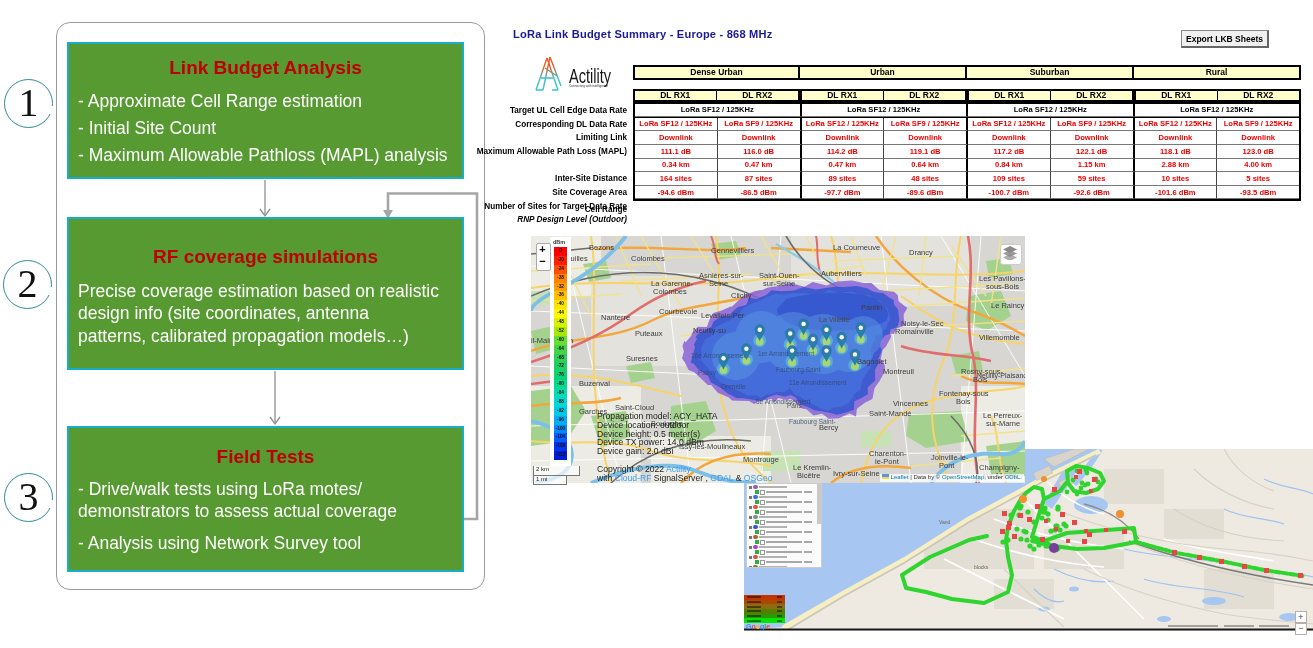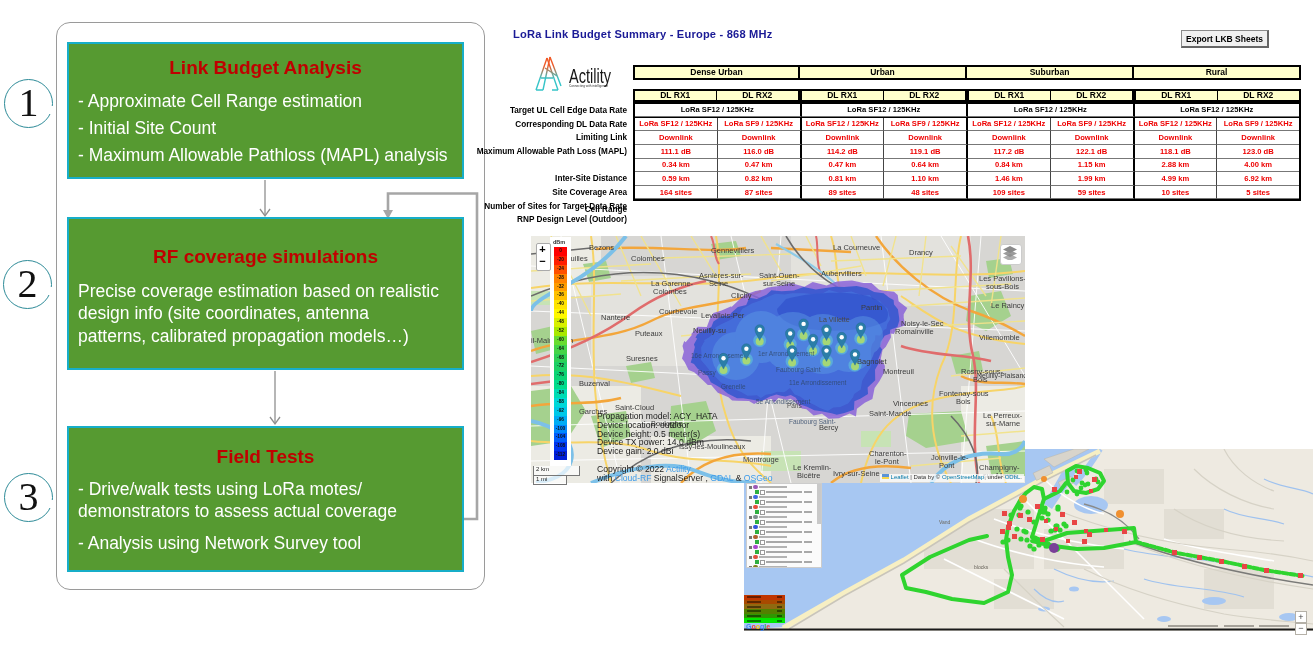--- a/index.html
+++ b/index.html
@@ -151,51 +151,51 @@
         <div class="c">0.34 km</div>
         <div class="c g2">0.47 km</div>
         <div class="c">0.47 km</div>
         <div class="c g2">0.64 km</div>
         <div class="c">0.84 km</div>
         <div class="c g2">1.15 km</div>
         <div class="c">2.88 km</div>
         <div class="c g2 last">4.00 km</div>
       </div>
       <div class="r">
-        <div class="c">0.59 km</div>
-        <div class="c g2">0.82 km</div>
-        <div class="c">0.81 km</div>
-        <div class="c g2">1.10 km</div>
-        <div class="c">1.46 km</div>
-        <div class="c g2">1.99 km</div>
-        <div class="c">4.99 km</div>
-        <div class="c g2 last">6.92 km</div>
-      </div>
-      <div class="r">
         <div class="c">164 sites</div>
         <div class="c g2">87 sites</div>
         <div class="c">89 sites</div>
         <div class="c g2">48 sites</div>
         <div class="c">109 sites</div>
         <div class="c g2">59 sites</div>
         <div class="c">10 sites</div>
         <div class="c g2 last">5 sites</div>
+      </div>
+      <div class="r">
+        <div class="c">-94.6 dBm</div>
+        <div class="c g2">-86.5 dBm</div>
+        <div class="c">-97.7 dBm</div>
+        <div class="c g2">-89.6 dBm</div>
+        <div class="c">-100.7 dBm</div>
+        <div class="c g2">-92.6 dBm</div>
+        <div class="c">-101.6 dBm</div>
+        <div class="c g2 last">-93.5 dBm</div>
       </div>
     </div>
 
   <div id="lbls" class="abs">
       <div class="lbl" style="left:407px;top:106px;">Target UL Cell Edge Data Rate</div>
       <div class="lbl" style="left:407px;top:119.65px;">Corresponding DL Data Rate</div>
       <div class="lbl" style="left:407px;top:133.3px;">Limiting Link</div>
       <div class="lbl" style="left:407px;top:146.95px;">Maximum Allowable Path Loss (MAPL)</div>
       <div class="lbl" style="left:407px;top:160.6px;margin-top:44px;">Cell Range</div>
       <div class="lbl" style="left:407px;top:174.25px;">Inter-Site Distance</div>
       <div class="lbl" style="left:407px;top:187.9px;">Site Coverage Area</div>
       <div class="lbl" style="left:407px;top:201.55px;">Number of Sites for Target Data Rate</div>
-      <div class="lbl" style="left:407px;top:215.2px;">RNP Design Level (Outdoor)</div>
+      <div class="lbl" style="left:407px;top:215.2px;font-style:italic;">RNP Design Level (Outdoor)</div>
     </div>
 
   <div class="abs" id="map2wrap" style="left:744px;top:449px;width:569px;height:182px;">
     <svg width="569" height="182" viewBox="0 0 569 182" style="position:absolute;left:0;top:0;">
       <rect width="569" height="182" fill="#eeeae1"></rect>
 
       <g fill="#e2ded4">
         <rect x="180" y="60" width="110" height="60"></rect>
         <rect x="300" y="80" width="80" height="40"></rect>
         <rect x="420" y="60" width="60" height="30"></rect>

